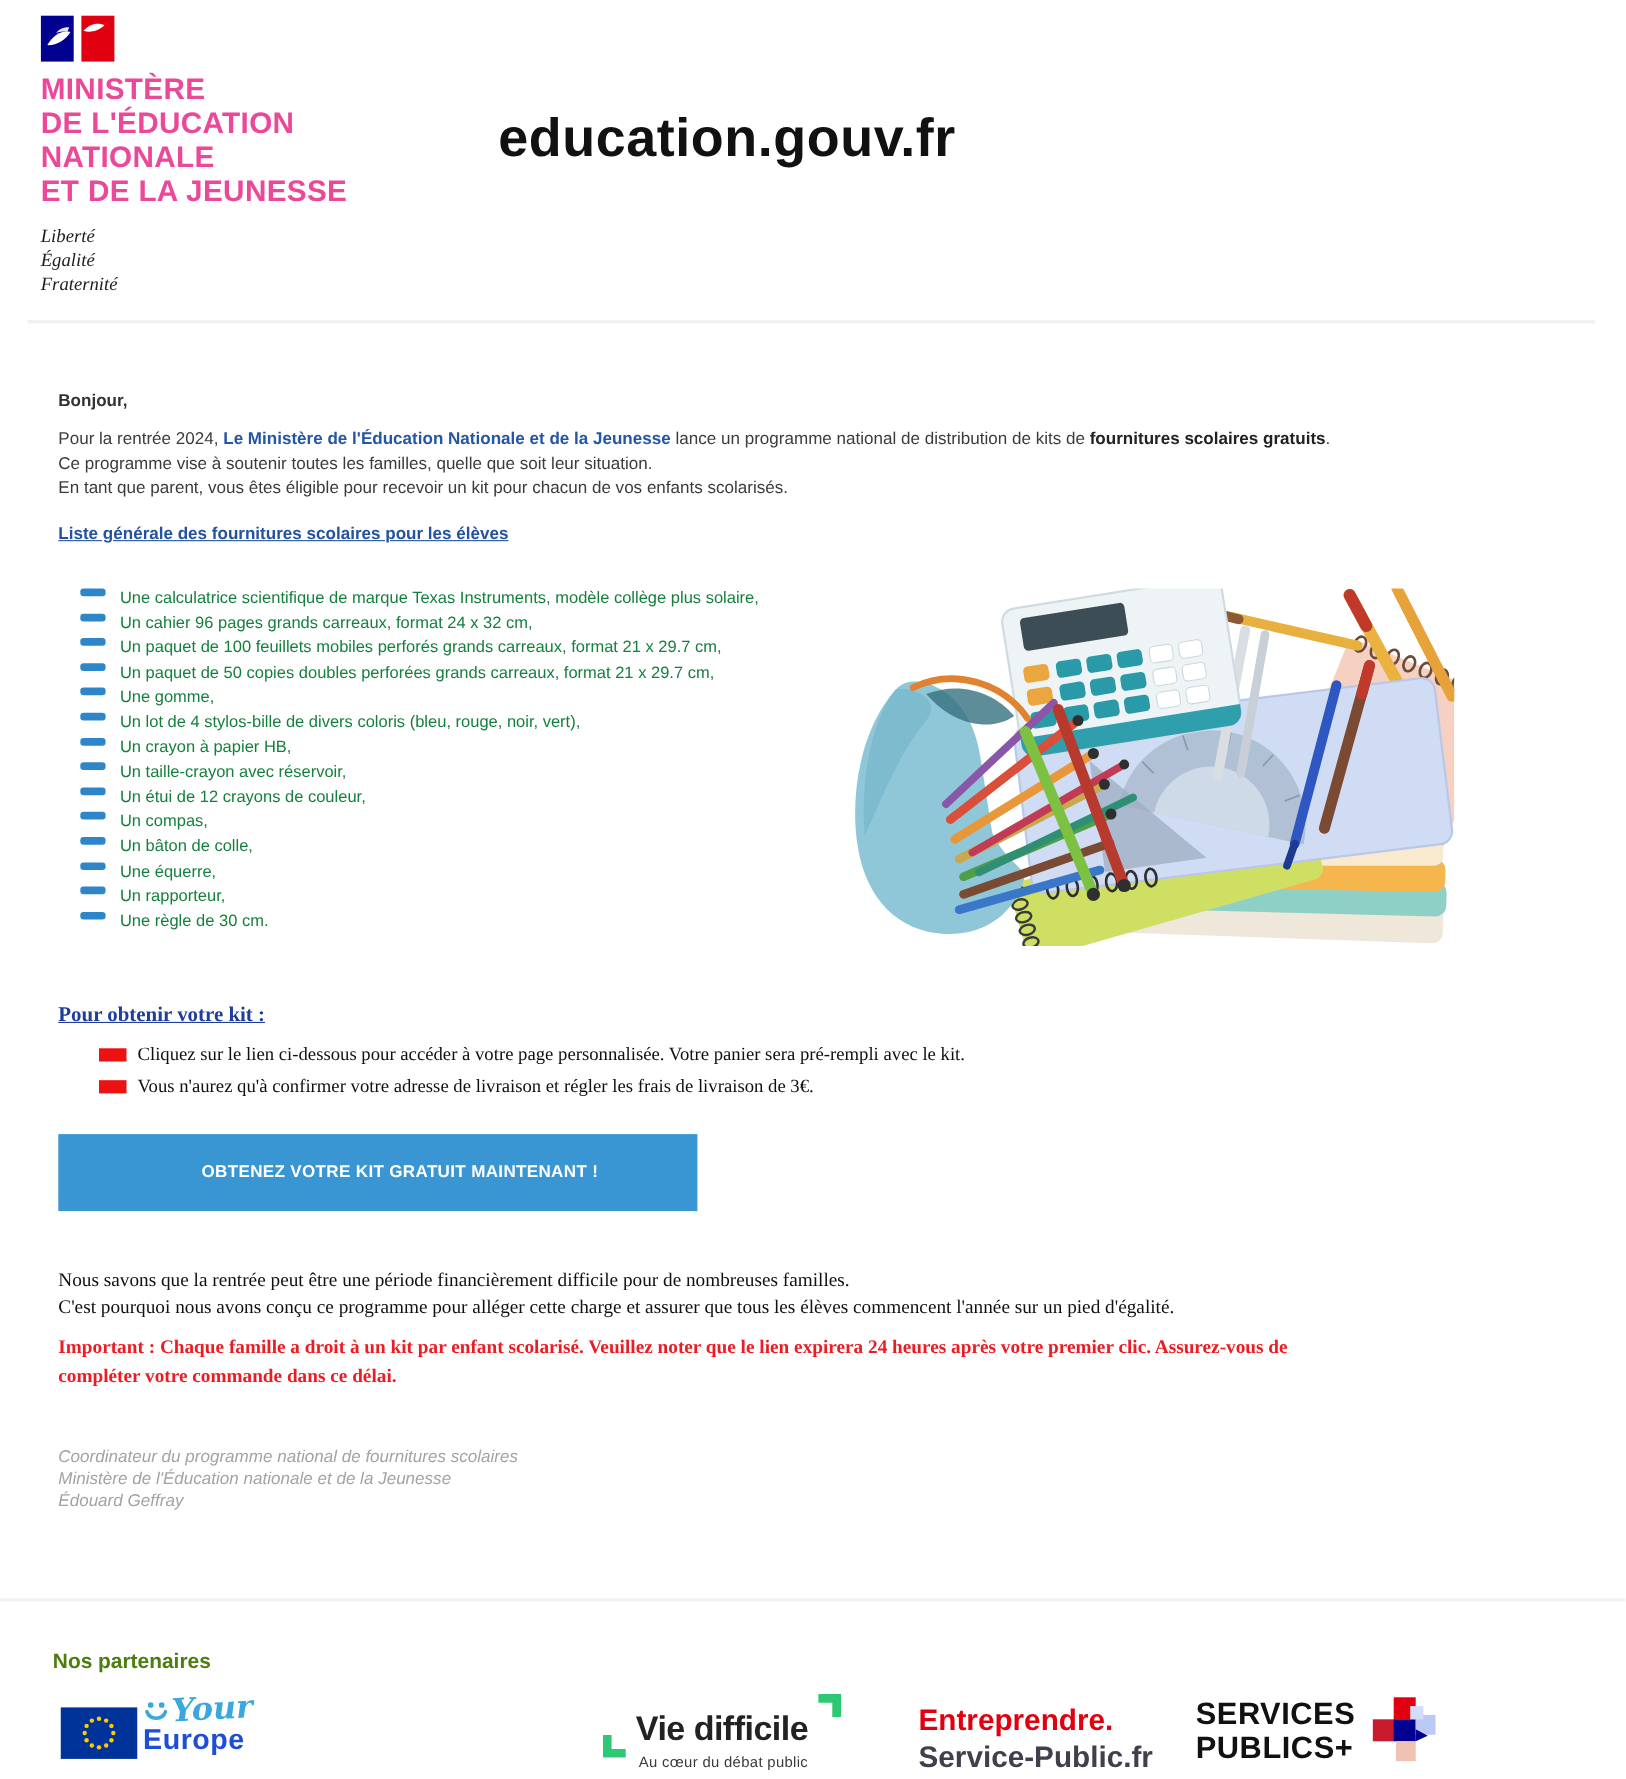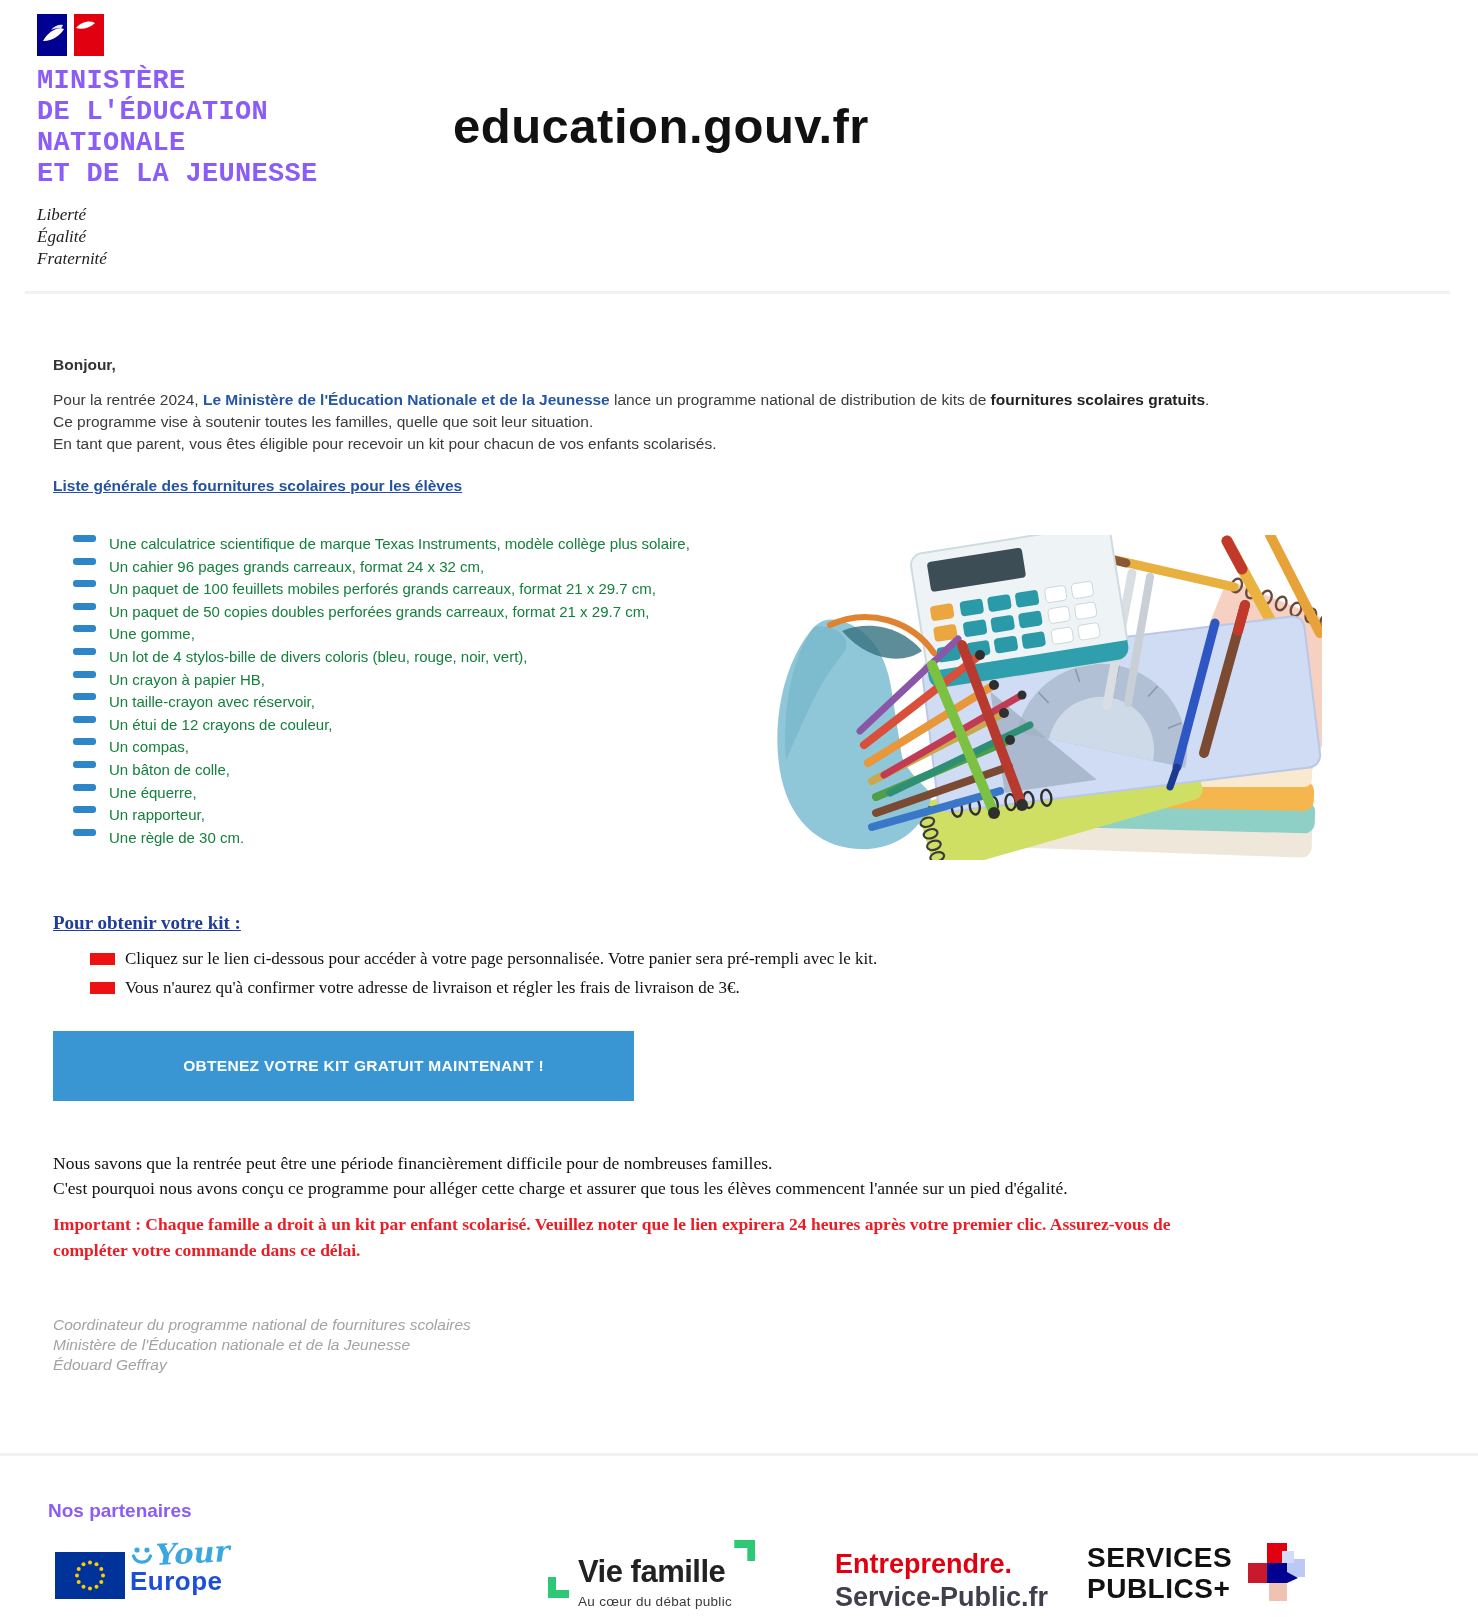--- a/index.html
+++ b/index.html
@@ -7,21 +7,21 @@
   .page {
     position:relative; width:1478px; height:1617px; margin:0 auto;
     background:#ffffff; overflow:hidden;
     font-family:"Liberation Sans", sans-serif; color:#3c3c3c;
   }
 
   
   header { position:relative; height:294px; }
   .gov-block { position:absolute; left:37px; top:14px; }
   .flag-emblem { display:block; margin-bottom:8px; }
-  .ministry-name { font-size:27px; font-weight:bold; color:#8b5cf6; line-height:31px; letter-spacing:.3px;font-family:Liberation Mono, monospace; }
+  .ministry-name { font-size:27px; font-weight:bold; color:#ec4899; line-height:31px; letter-spacing:.3px; }
   .motto { margin-top:14px; font-family:"Liberation Serif", serif; font-style:italic; font-size:17px; color:#1c1c1c; line-height:22px; }
   .site-title { position:absolute; left:453px; top:98px; font-size:49px; font-weight:bold; color:#111; letter-spacing:.5px; }
   .header-divider { position:absolute; left:25px; right:28px; bottom:0; border-top:3px solid #f1f1f1; }
 
   
   main { padding:0 40px 0 53px; }
   .greeting { margin-top:62px; font-size:15.5px; font-weight:bold; color:#333; }
   .intro { margin-top:15px; font-size:15.5px; line-height:22px; color:#3b3b3b; }
   .intro .ministry-link { color:#2456a5; font-weight:bold; }
   .intro .highlight { font-weight:bold; color:#222; }
@@ -45,21 +45,21 @@
     color:#ffffff; font-size:15.5px; font-weight:bold; letter-spacing:.3px;
     text-decoration:none; cursor:pointer; font-family:"Liberation Sans", sans-serif;padding-left:40px;
   }
 
   .closing { margin-top:50px; font-family:"Liberation Serif", serif; font-size:17.5px; line-height:25px; color:#101010; }
   .important { margin-top:10px; max-width:1135px; font-family:"Liberation Serif", serif; font-size:17.5px; font-weight:bold; color:#ec1c24; line-height:26px; }
   .signature { margin-top:52px; font-style:italic; font-size:15.5px; color:#a3a3a3; line-height:20px; }
 
   
   .partners { margin-top:78px; border-top:3px solid #f2f2f2; padding:44px 0 0 48px; }
-  .partners-heading { font-size:19px; font-weight:bold; color:#8b5cf6; }
+  .partners-heading { font-size:19px; font-weight:bold; color:#4d7c0f; }
   .logo-row { position:relative; height:100px; margin-top:14px; }
 
   .eu-flag { position:absolute; left:7px; top:16px; cursor:pointer; }
   .your-europe { position:absolute; left:82px; top:2px; width:120px; cursor:pointer; }
   .ye-top { display:flex; align-items:flex-end; }
   .ye-script { font-family:"DejaVu Serif", serif; font-style:italic; font-weight:bold; font-size:29px; color:#3aa7de; line-height:30px; transform:rotate(-3deg); }
   .ye-word { font-size:26px; font-weight:bold; color:#1d4ed8; letter-spacing:.5px; margin-top:-2px; }
 
   .vie-publique { position:absolute; left:530px; top:18px; cursor:pointer; }
   .vp-wrap { position:relative; display:inline-block; }
@@ -375,21 +375,21 @@
             <path d="M3.5 12 A 9 9 0 0 0 20.5 12" fill="none" stroke="#3aa7de" stroke-width="3.2" stroke-linecap="round"></path>
           </svg>
           <span class="ye-script">Your</span>
         </div>
         <div class="ye-word">Europe</div>
       </div>
 
       <div class="vie-publique">
         <span class="vp-wrap">
           <span class="vp-corner-bl"></span>
-          <span class="vp-name">Vie famille</span>
+          <span class="vp-name">Vie difficile</span>
           <span class="vp-corner-tr"></span>
         </span>
         <div class="vp-tagline">Au cœur du débat public</div>
       </div>
 
       <div class="entreprendre">
         <div class="ent-line1">Entreprendre.</div>
         <div class="ent-line2">Service-Public.fr</div>
       </div>
 

